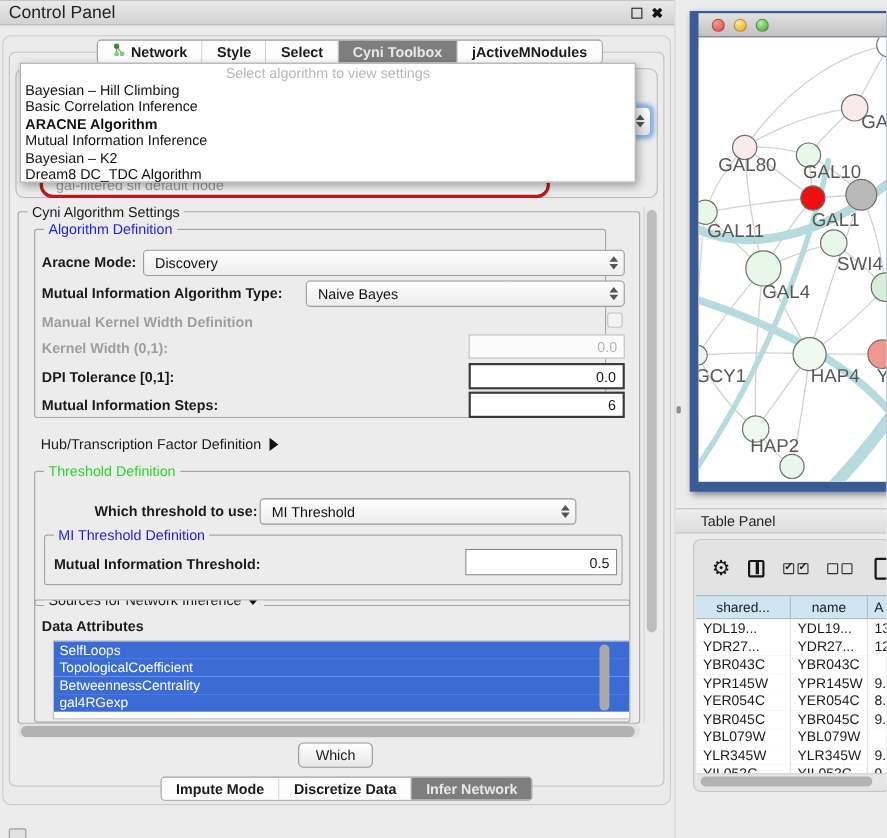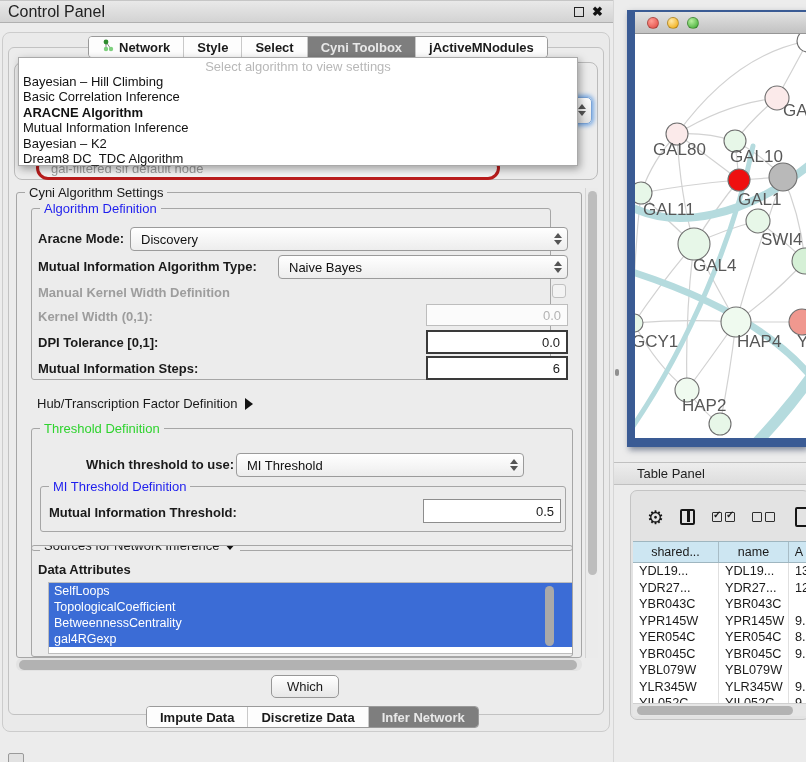--- a/index.html
+++ b/index.html
@@ -302,21 +302,21 @@
   </div>
   <div class="hscroll" style="left:16px; top:658px; width:566px; height:13px;">
     <div class="hthumb" style="left:3px; width:558px;"></div>
   </div>
 
   <div class="btn" style="left:271px; top:675px; width:68px; height:23px;">
     <span>Which</span>
   </div>
 
   <div class="abs tabstrip bottom-tabs" id="bottom-tabs">
-      <div class="tab">Impute Data</div>
+      <div class="tab">Impute Mode</div>
       <div class="tab">Discretize Data</div>
       <div class="tab sel">Infer Network</div>
     </div>
 
   <div class="abs bl-icon"></div>
 
   <div class="abs gutter-line"></div>
   <div class="abs gutter-dot"></div>
 
   <div class="abs net-win">

